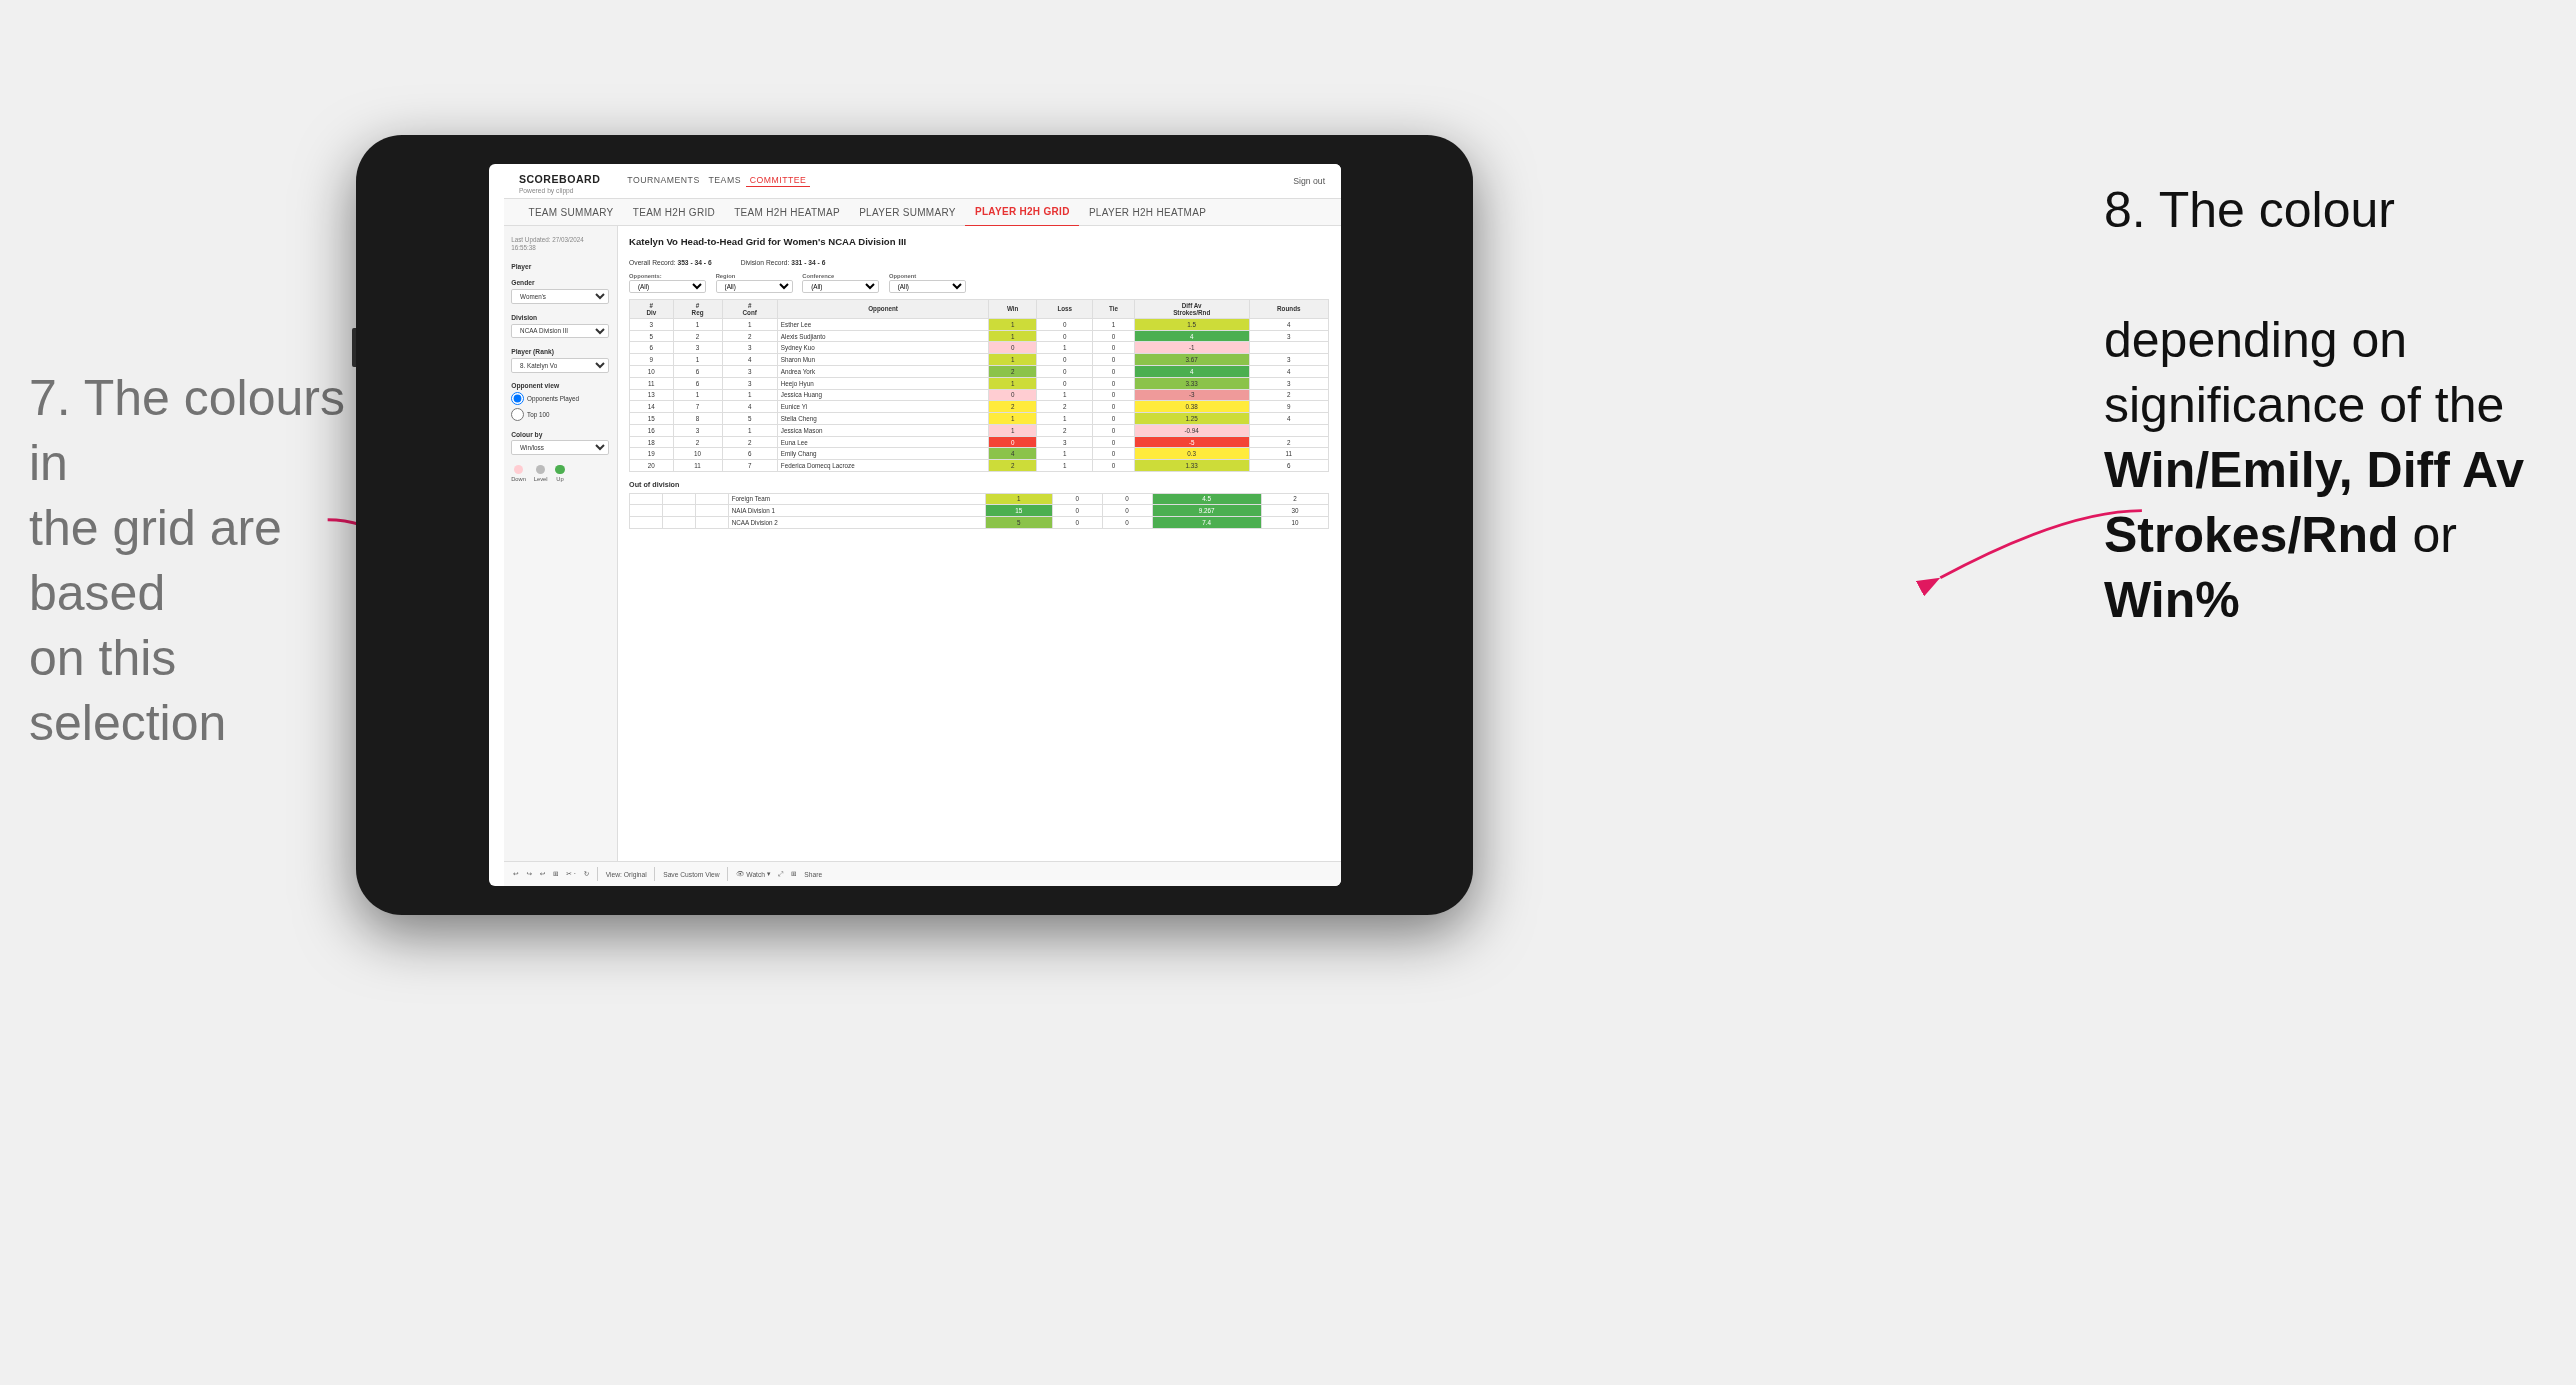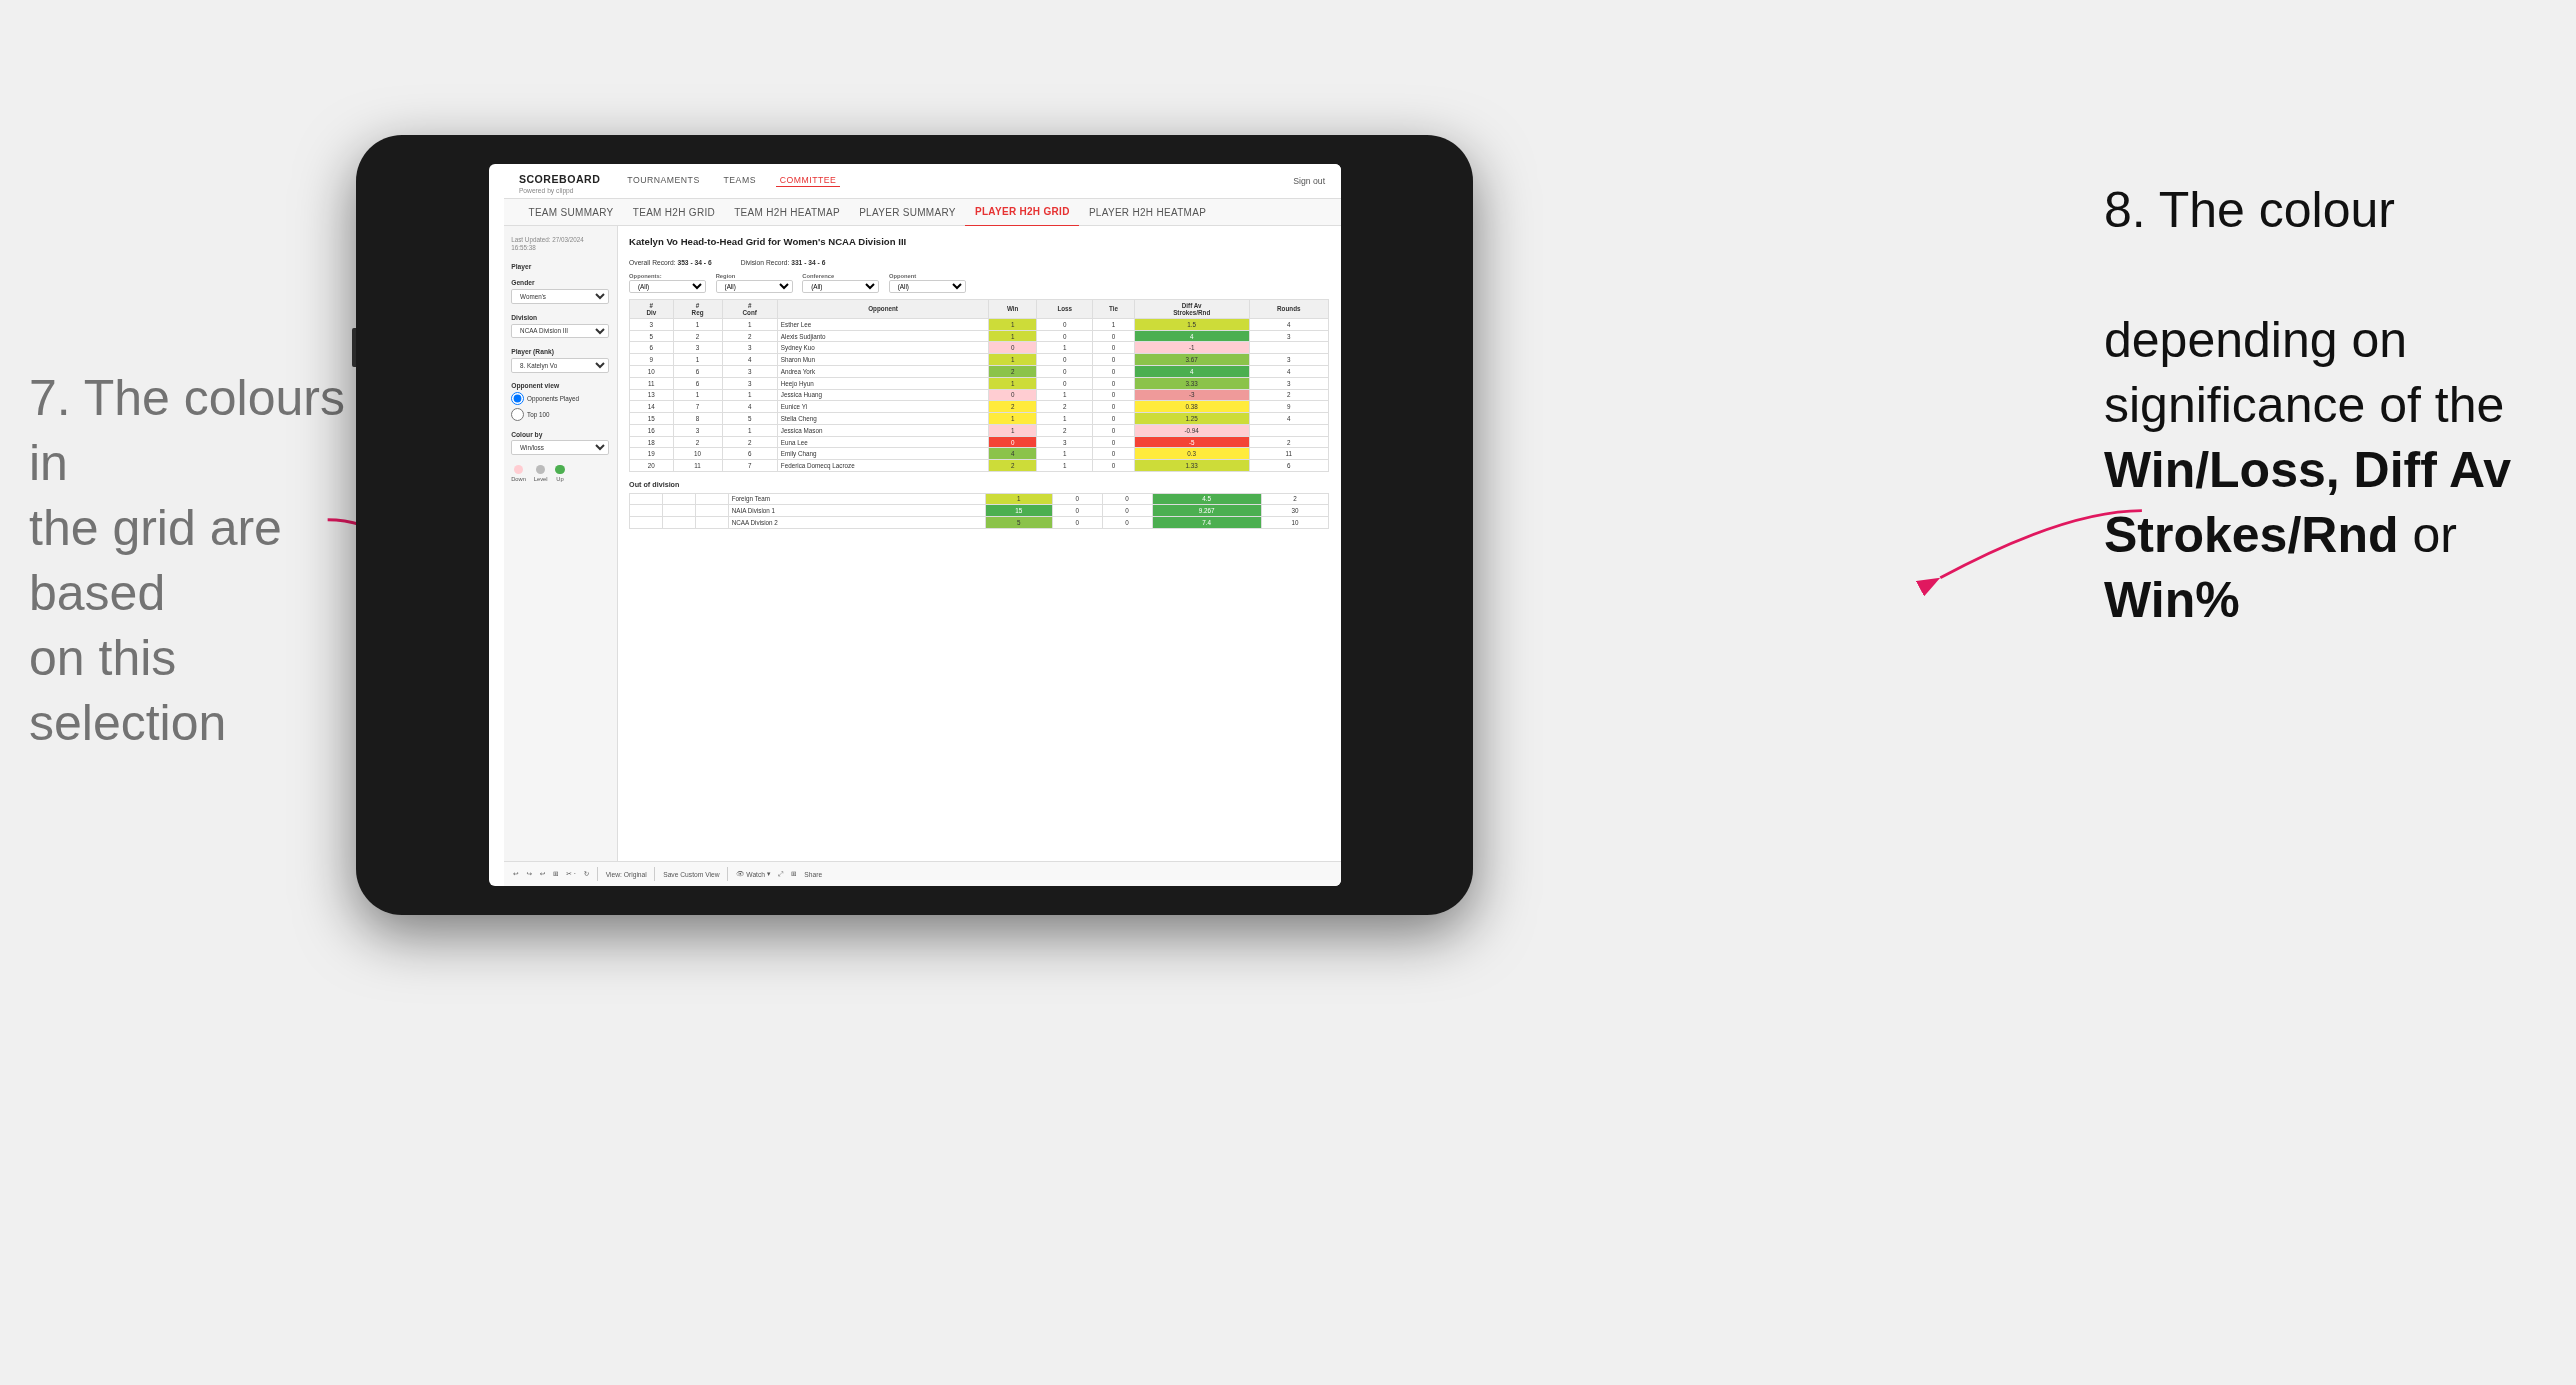--- a/index.html
+++ b/index.html
@@ -90,21 +90,21 @@
     }
 
     .logo-powered {
       font-size: 6.7px;
       color: #888;
       display: block;
     }
 
     .top-nav-items {
       display: flex;
-      gap: 16px;
+      gap: 1px;
       flex: 1;
     }
 
     .top-nav-item {
       font-size: 8.7px;
       color: #555;
       text-transform: uppercase;
       cursor: pointer;
       padding: 0 3.9px;
       letter-spacing: 0.5px;
@@ -376,21 +376,21 @@
     </marker>
   </defs>
   <path d="M 10 10 Q 80 10 160 100" stroke="#e0185f" stroke-width="3" fill="none" marker-end="url(#arrowhead-l)"></path>
 </svg>
 
 <div class="annotation-right">
   <span>8. The colour</span><br>
   <br>
   <span>depending on</span><br>
   <span>significance of the</span><br>
-  <strong>Win/Loss,</strong>
+  <strong>Win/Emily,</strong>
   <strong>Diff Av</strong><br>
   <strong>Strokes/Rnd</strong>
   <span>or</span><br>
   <strong>Win%</strong>
 </div>
 
 <svg class="pink-arrow" style="position:absolute;right:424px;top:501px;" width="241" height="96" viewBox="0 0 250 100">
   <defs>
     <marker id="arrowhead-r" markerWidth="8" markerHeight="6" refX="0" refY="3" orient="auto">
       <polygon points="8 0, 0 3, 8 6" fill="#e0185f"></polygon>

